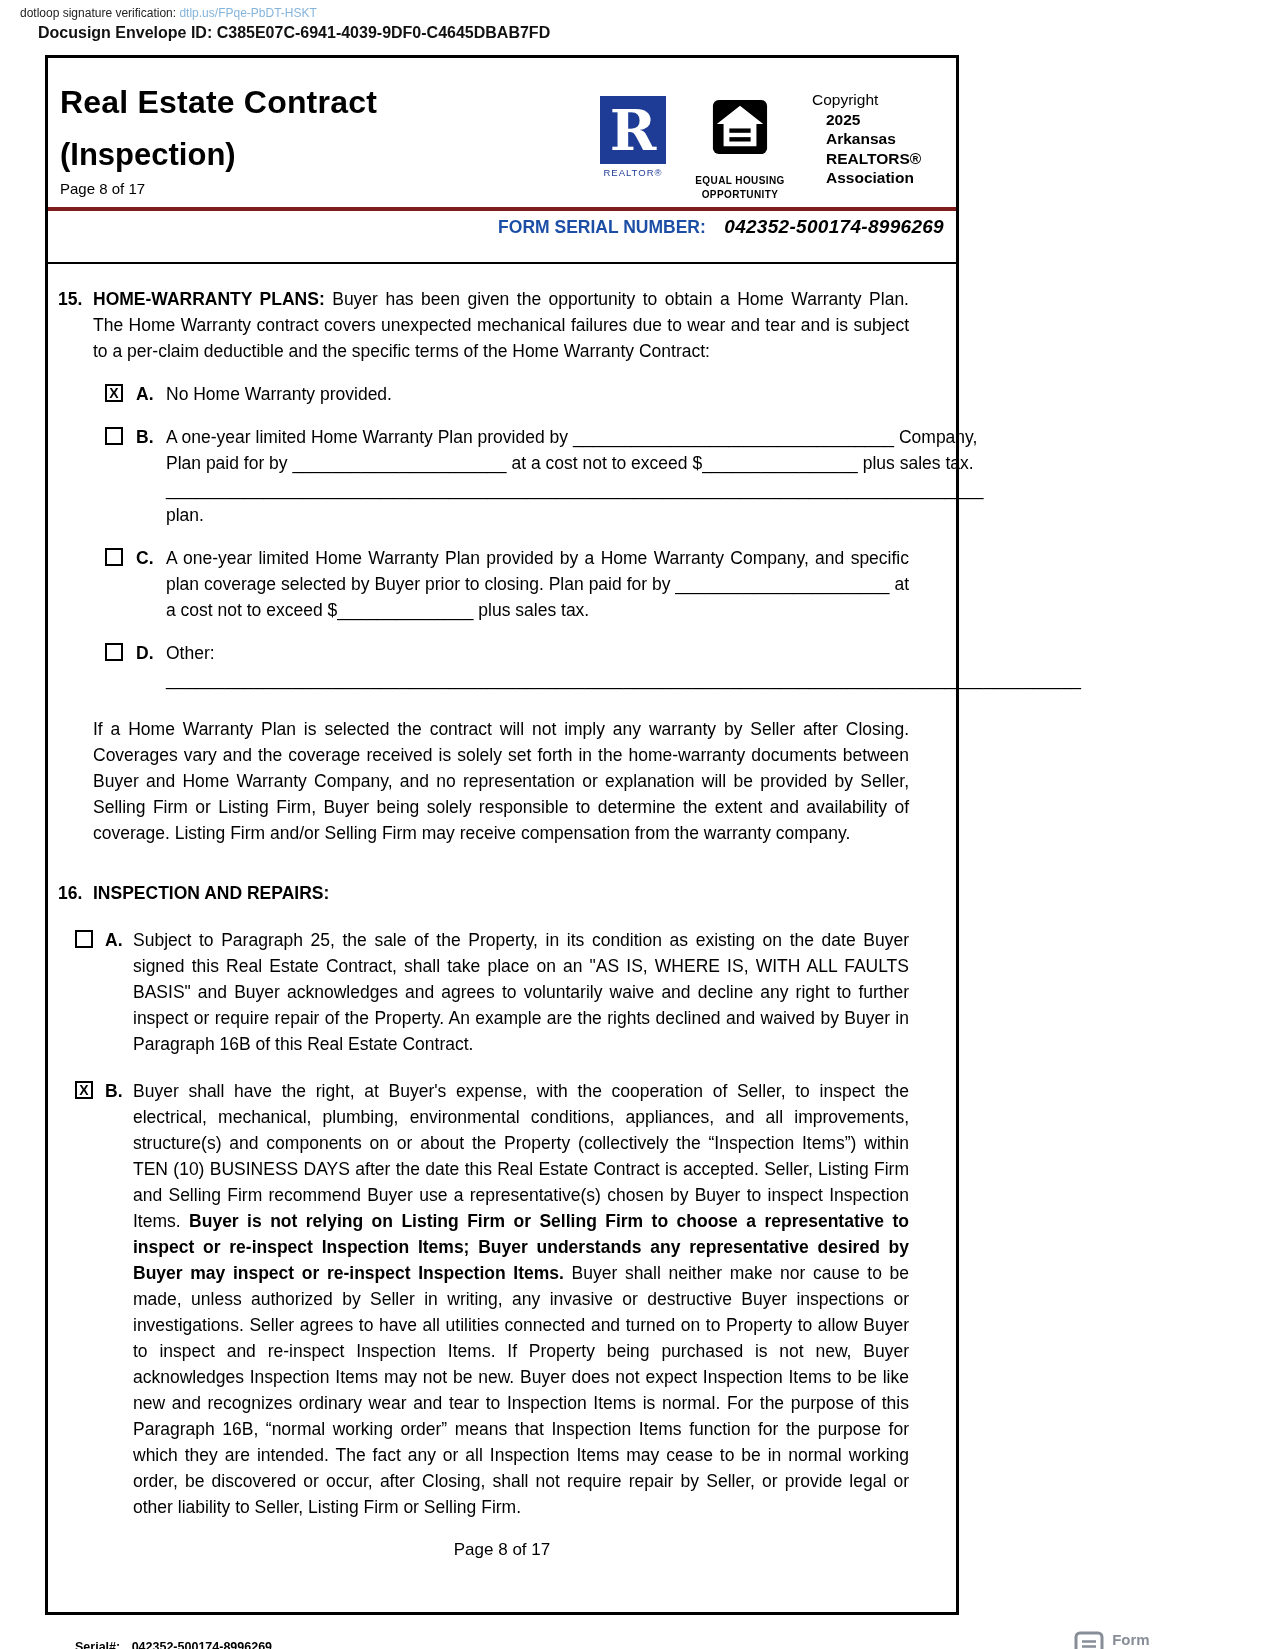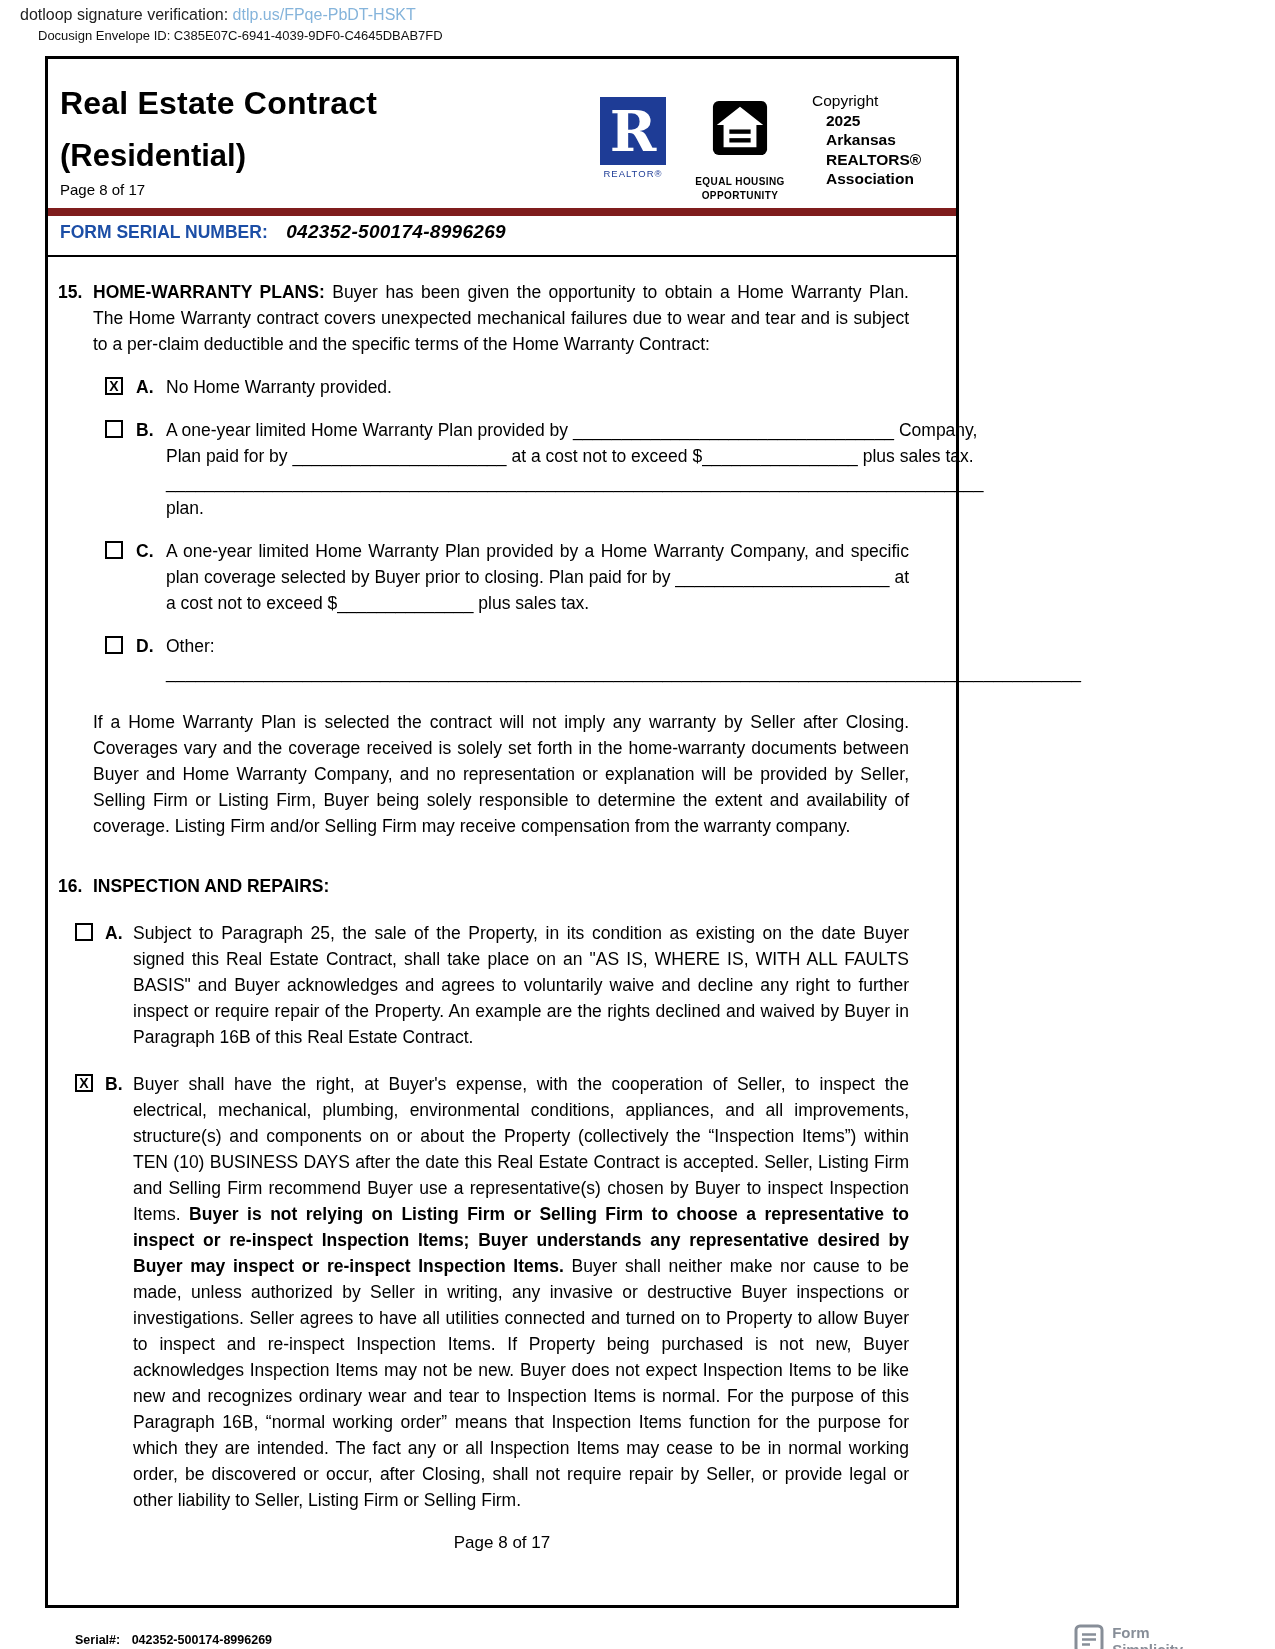--- a/index.html
+++ b/index.html
@@ -3,23 +3,23 @@
 <meta charset="utf-8">
 <style>
   * { margin:0; padding:0; box-sizing:border-box; }
   html,body { background:#fff; }
   body {
     width:1275px; height:1649px;
     font-family:"Liberation Sans", sans-serif;
     color:#000; position:relative; overflow:hidden;
   }
   
-  .top-meta { padding:6px 0 0 20px; font-size:16px; color:#222; }
+  .top-meta { padding:6px 0 0 20px; font-size:12px; color:#222; }
   .dotloop-link { color:#85b4db; text-decoration:none; }
-  .docusign-line { padding:4px 0 0 38px; font-size:13px; color:#111; }
+  .docusign-line { padding:4px 0 0 38px; font-size:16px; color:#111;font-weight:bold; }
 
   
   .doc-box {
     width:914px; margin:13px 0 0 45px;
     border:3px solid #000; min-height:1484px;
     display:flex; flex-direction:column;
   }
 
   
   .doc-header { display:flex; padding:26px 34px 6px 12px; }
@@ -36,21 +36,21 @@
   }
   .realtor-caption { font-size:9.5px; color:#1e3c96; letter-spacing:1px; margin-top:3px; }
 
   .logo-eho { width:92px; margin:14px 0 0 24px; flex:none; text-align:center; }
   .eho-caption { font-size:10px; font-weight:bold; line-height:1.35; margin-top:14px; letter-spacing:0.4px; }
 
   .copyright-block { margin:6px 0 0 26px; font-size:15.5px; line-height:19.5px; width:110px; flex:none; }
   .copyright-block .b { font-weight:bold;margin-left:14px; }
 
   
-  .serial-bar { border-top:8px solid #7f1d1d; border-bottom:2px solid #000; padding:5px 12px 12px; }
+  .serial-bar { border-top:4px solid #7f1d1d; border-bottom:2px solid #000; padding:5px 12px 24px;text-align:right; }
   .serial-label { color:#1c4ea6; font-weight:bold; font-size:17.5px; }
   .serial-value { font-weight:bold; font-style:italic; font-size:19px; margin-left:14px; letter-spacing:0.3px; }
 
   
   .doc-body { padding:22px 47px 0 10px; font-size:17.5px; line-height:26px; }
   .just { text-align:justify; }
 
   .sec { display:flex; }
   .sec-num { width:35px; flex:none; font-weight:bold; }
   .sec-text { flex:1; }
@@ -95,21 +95,21 @@
 <div class="top-meta">
   <span>dotloop signature verification: </span><a href="#" class="dotloop-link">dtlp.us/FPqe-PbDT-HSKT</a>
 </div>
 <div class="docusign-line">Docusign Envelope ID: C385E07C-6941-4039-9DF0-C4645DBAB7FD</div>
 
 <div class="doc-box">
 
   <div class="doc-header">
     <div class="title-block">
       <div class="doc-title">Real Estate Contract</div>
-      <div class="doc-subtitle">(Residential)</div>
+      <div class="doc-subtitle">(Inspection)</div>
       <div class="doc-pagelabel">Page 8 of 17</div>
     </div>
 
     <div class="logo-realtor">
       <div class="realtor-box">R</div>
       <div class="realtor-caption">REALTOR®</div>
     </div>
 
     <div class="logo-eho">
       <svg width="58" height="58" viewBox="0 0 60 60">

